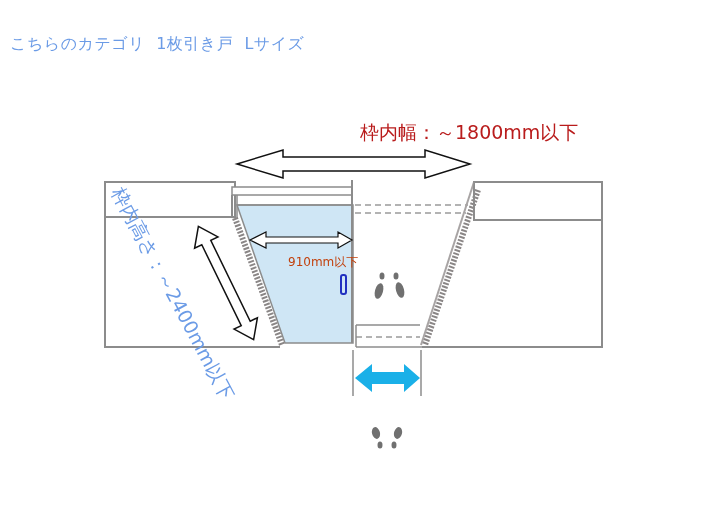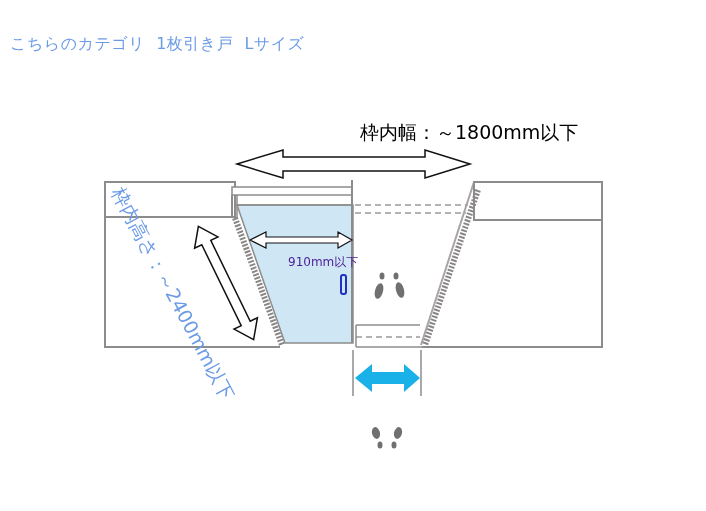--- a/index.html
+++ b/index.html
@@ -28,39 +28,39 @@
       left: 0;
       top: 0;
       width: 706px;
       height: 511px;
     }
     .label-width {
       position: absolute;
       left: 360px;
       top: 120px;
       font-size: 19px;
-      color: #000000;
+      color: #b91c1c;
       white-space: nowrap;
     }
     .label-height {
       position: absolute;
       left: 128px;
       top: 183px;
       font-size: 19px;
       color: #6b9be6;
       white-space: nowrap;
       transform-origin: 0 0;
       transform: rotate(62deg);
     }
     .label-door {
       position: absolute;
       left: 259px;
       top: 254px;
       font-size: 12px;
-      color: #4c1d95;
+      color: #c2410c;
       white-space: nowrap;
       padding-left: 29px;
     }
   </style>
 </head>
 <body>
 
 <div class="title">こちらのカテゴリ  1枚引き戸  Lサイズ</div>
 
 <svg class="diagram" viewBox="0 0 706 511" xmlns="http://www.w3.org/2000/svg">

